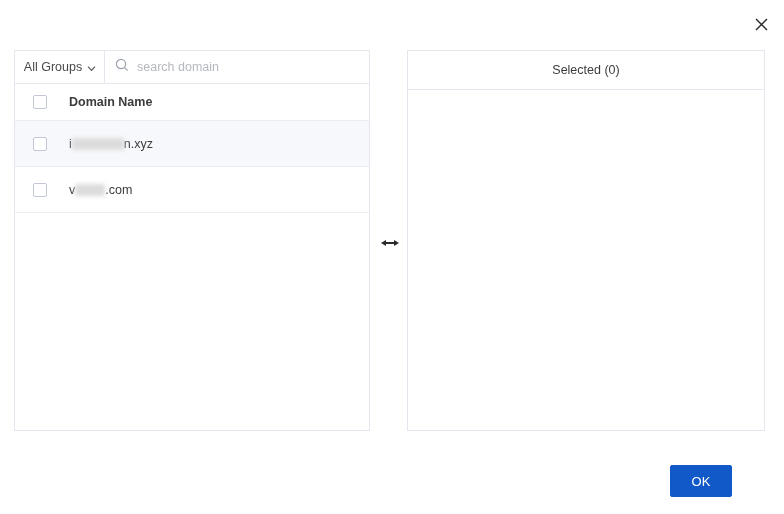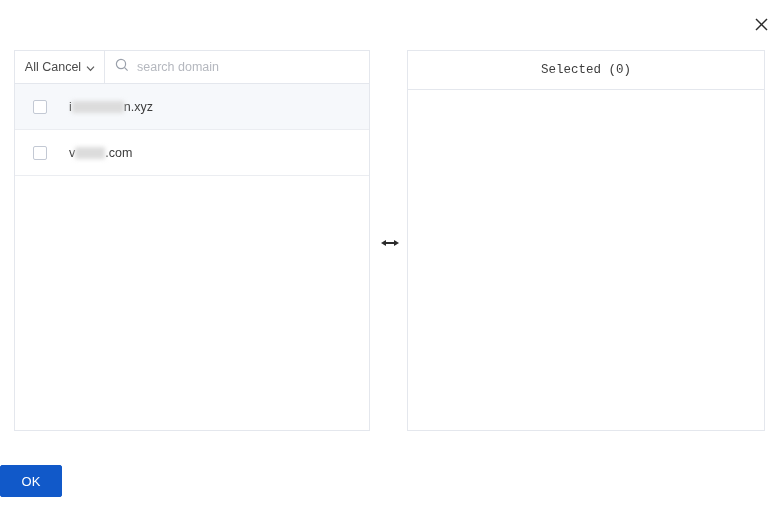--- a/index.html
+++ b/index.html
@@ -62,21 +62,20 @@
     box-sizing: border-box;
     height: 381px;
   }
   .panel-left {
     left: 14px;
     width: 356px;
   }
   .panel-right {
     left: 407px;
     width: 358px;
-    font-family: Liberation Mono, monospace;
   }
 
   
   .filter-bar {
     position: relative;
     height: 32px;
     border-bottom: 1px solid #e4e7ed;
     display: flex;
     align-items: stretch;
   }
@@ -204,21 +203,21 @@
 
   
   .footer {
     position: absolute;
     left: 0;
     top: 464px;
     width: 732px;
     height: 34px;
     display: flex;
     align-items: center;
-    justify-content: flex-start;
+    justify-content: flex-end;
     gap: 4px;
   }
   .btn {
     height: 32px;
     min-width: 62px;
     padding: 0 20px;
     font-family: "Liberation Sans", sans-serif;
     font-size: 13px;
     border-radius: 2px;
     cursor: pointer;
@@ -253,38 +252,42 @@
     </span>
   </div>
 </div>
 
 <div class="transfer">
 
   <div class="panel panel-left">
 
     <div class="filter-bar">
       <div class="group-select">
-        <span>All Cancel</span>
+        <span>All Groups</span>
         <span class="chevron-down">
           <svg width="9" height="9" viewBox="0 0 9 9">
             <polyline points="1,2.6 4.5,6.4 8,2.6" fill="none" stroke="#5a5a5a" stroke-width="1.2"></polyline>
           </svg>
         </span>
       </div>
       <div class="search-wrap">
         <span class="search-icon">
           <svg width="14" height="14" viewBox="0 0 14 14">
             <circle cx="6" cy="6" r="4.6" fill="none" stroke="#9aa0ab" stroke-width="1.2"></circle>
             <line x1="9.4" y1="9.4" x2="12.6" y2="12.6" stroke="#9aa0ab" stroke-width="1.2"></line>
           </svg>
         </span>
         <input class="search-input" type="text" placeholder="search domain" style="">
       </div>
     </div>
 
+    <div class="list-header">
+      <span class="checkbox"></span>
+      <span class="col-title">Domain Name</span>
+    </div>
 
     <div class="list-body">
       <div class="list-row highlighted">
         <span class="checkbox"></span>
         <span class="row-label">
           <span>i</span>
             <span class="redact" style="width:52px"></span>
             <span>n.xyz</span>
         </span>
       </div>

